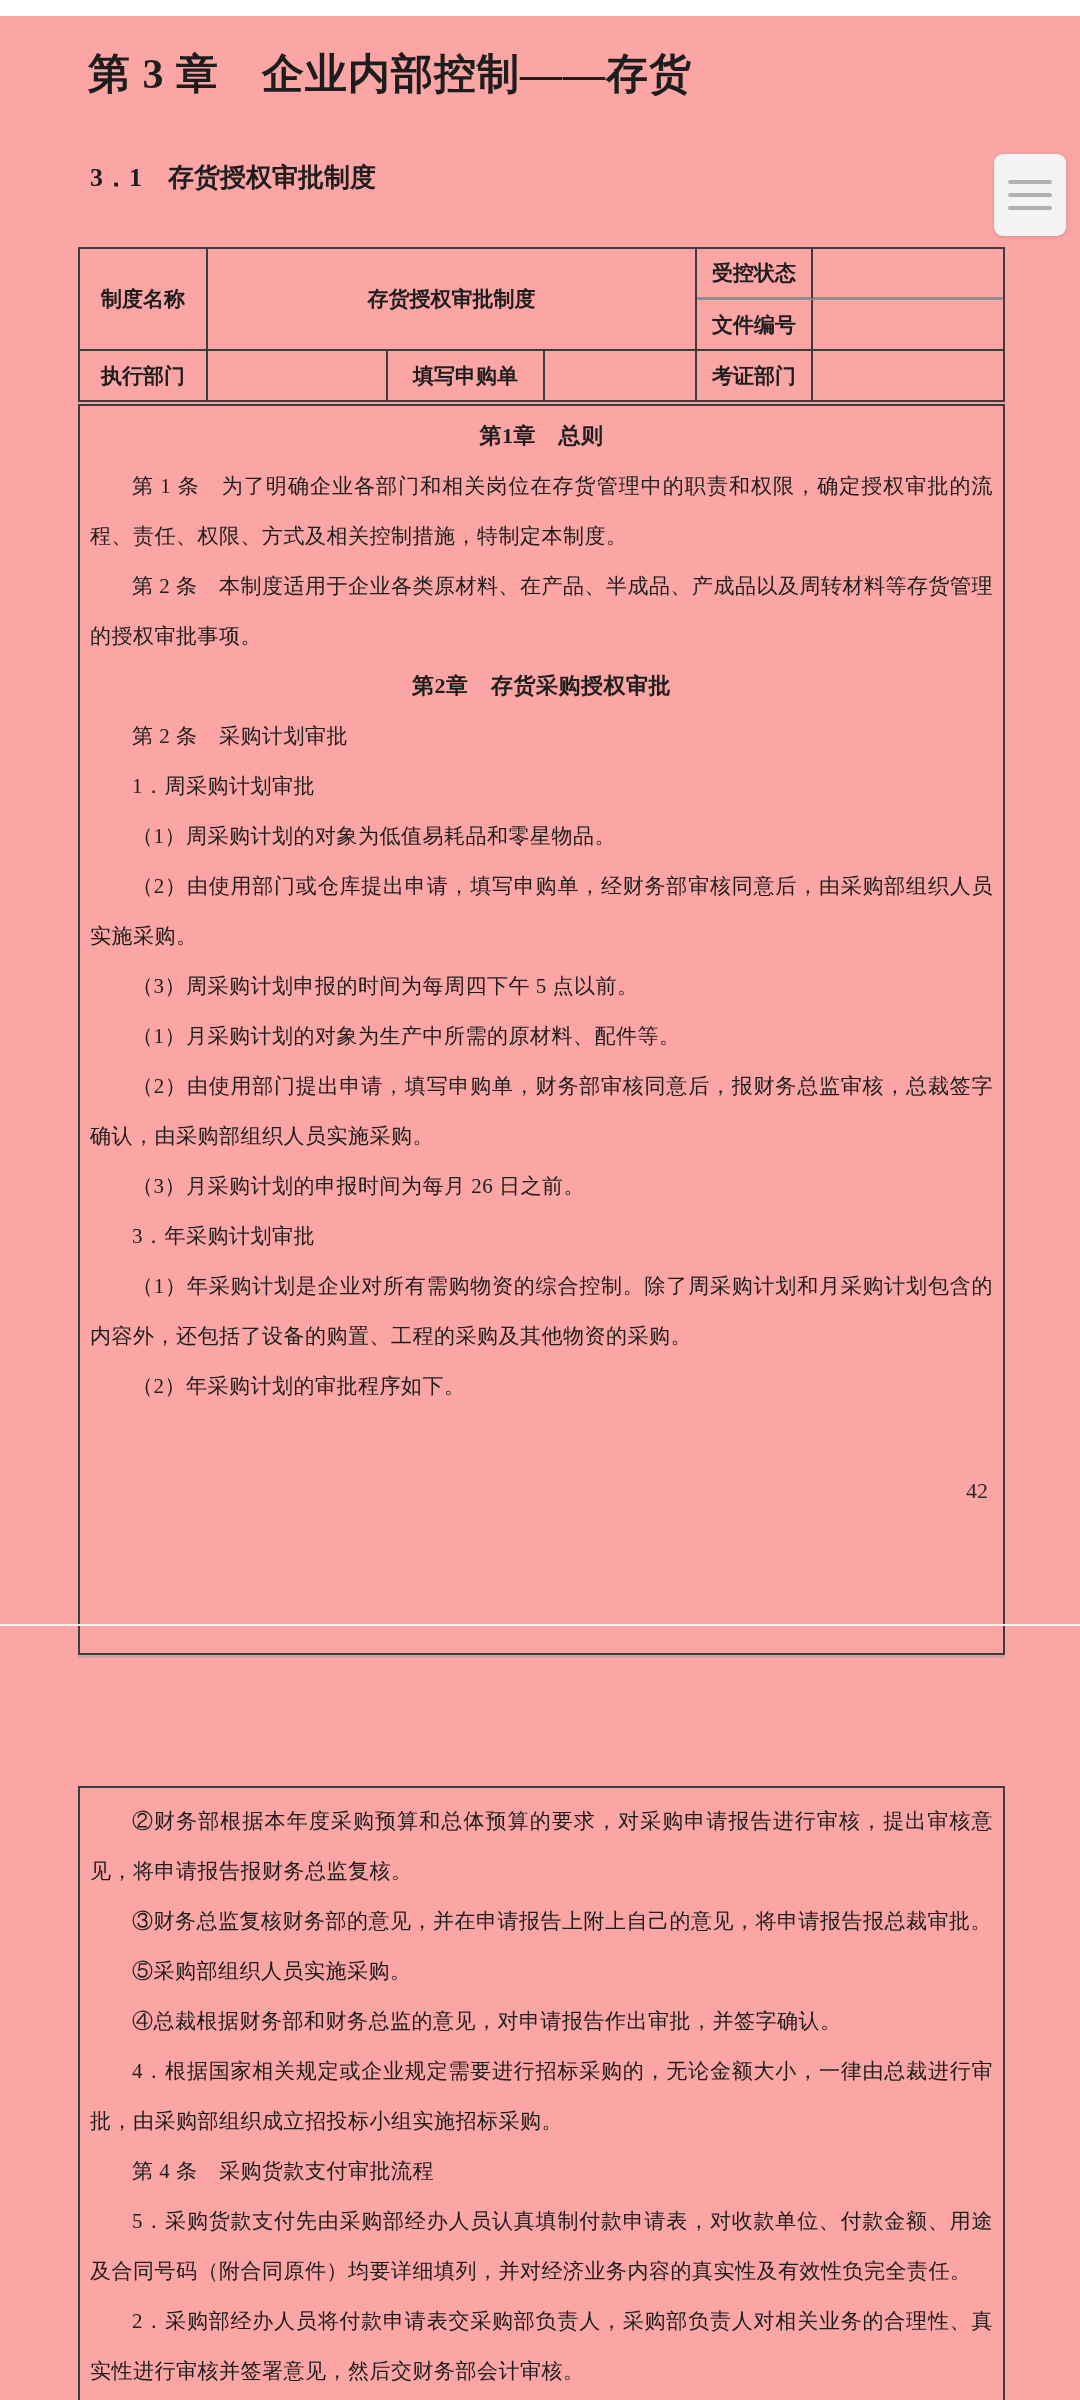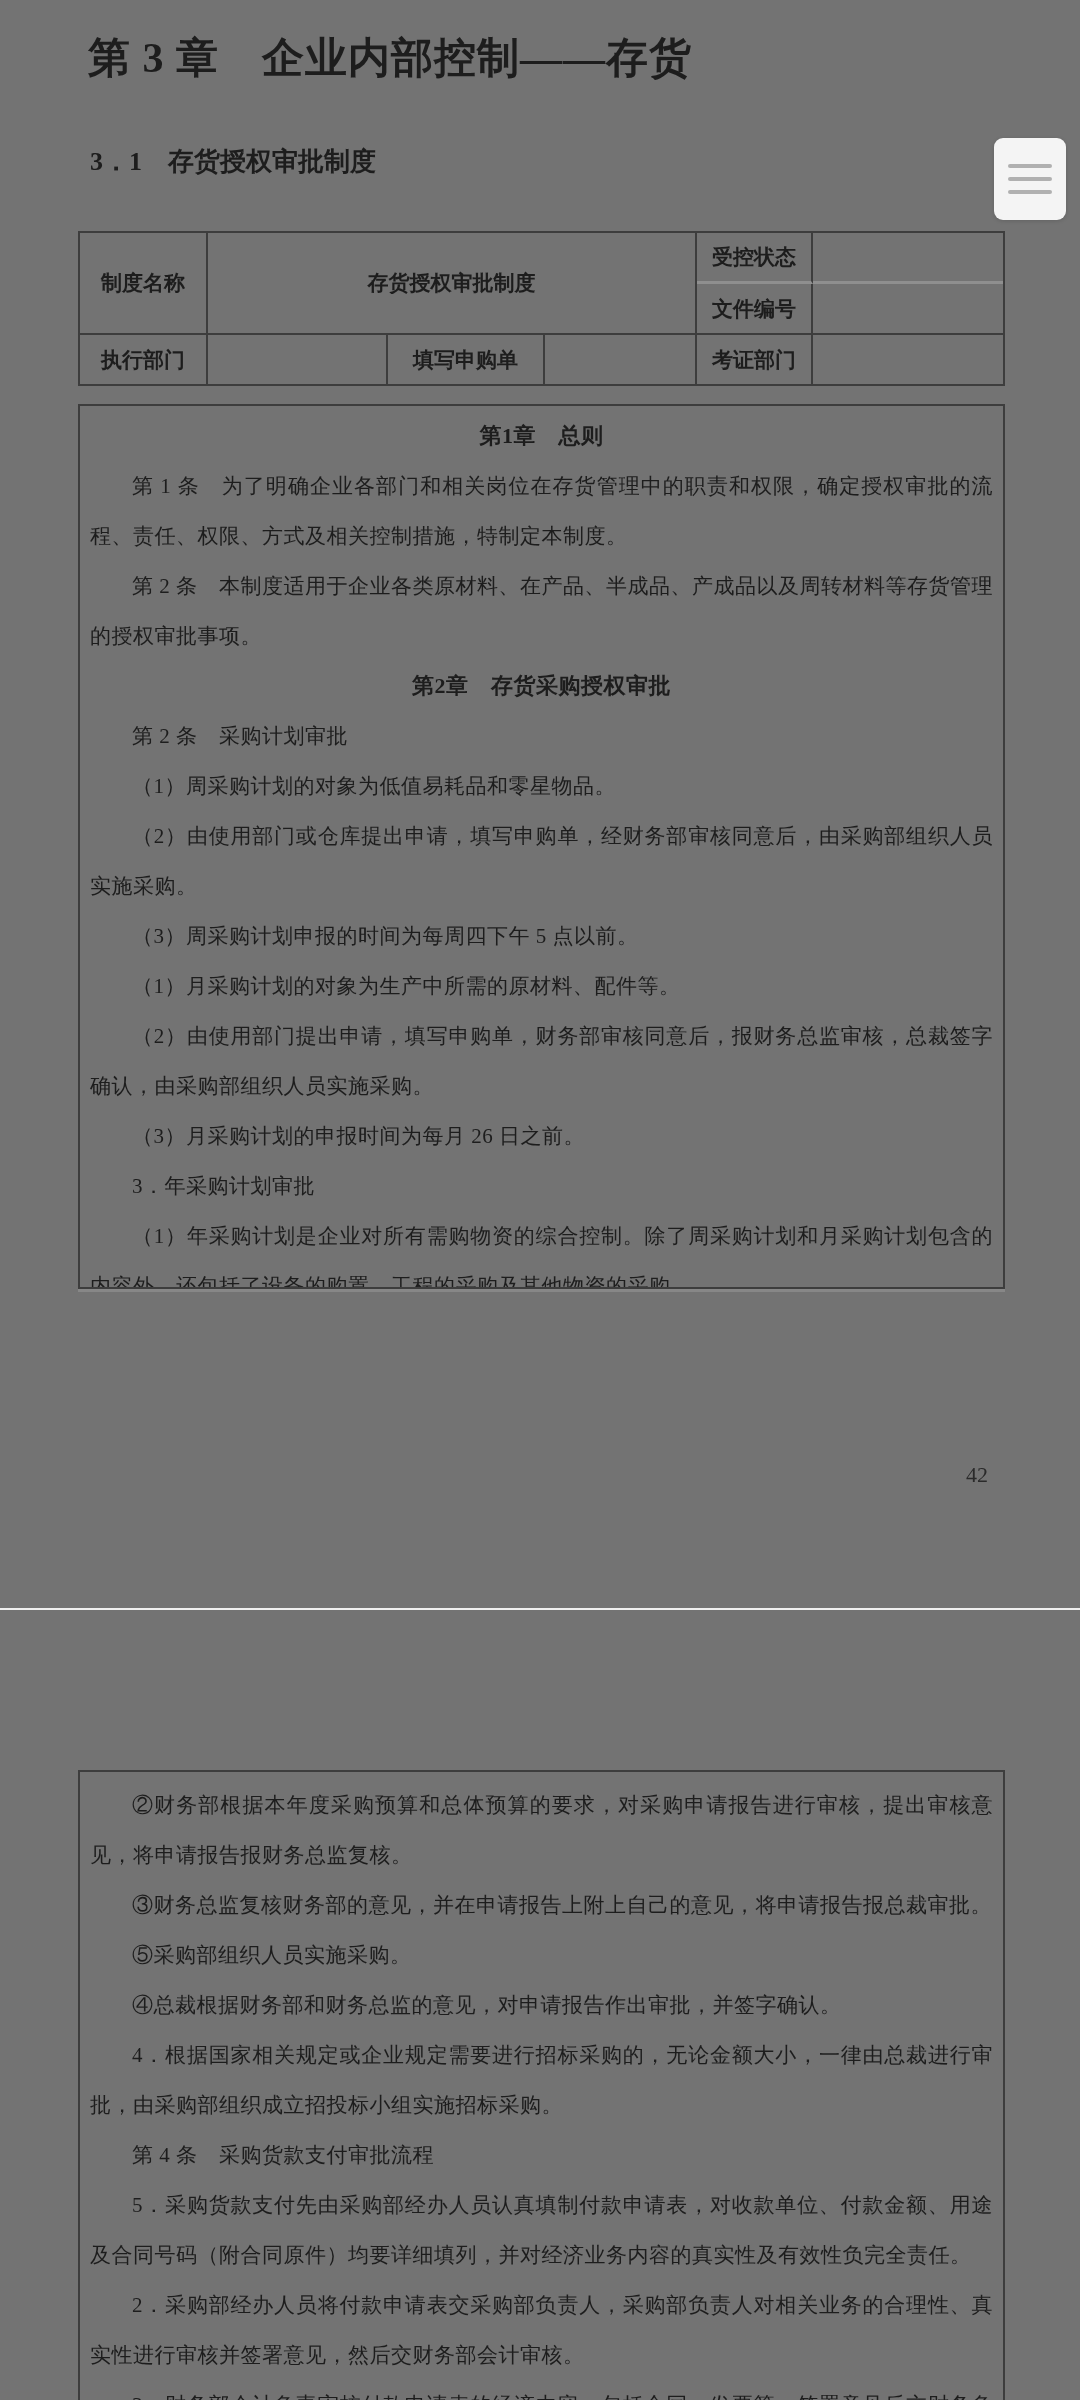--- a/index.html
+++ b/index.html
@@ -1,21 +1,21 @@
 <!DOCTYPE html>
 <html><head>
 <meta charset="utf-8">
 <style>
   html,body{margin:0;padding:0;}
   body{
     width:1080px;height:2400px;overflow:hidden;position:relative;
     background:#ffffff;color:#1d1d1d;
     font-family:"Liberation Serif","DejaVu Serif",serif;
   }
-  .page-root{position:absolute;inset:0;background:#737373;}
+  .page-root{position:absolute;inset:0;background:#fca5a5;margin-top:16px;}
   .chapter-title{
     position:absolute;left:88px;top:30px;margin:0;
     font-size:42px;font-weight:bold;letter-spacing:1px;white-space:nowrap;
   }
   .section-title{
     position:absolute;left:90px;top:144px;margin:0;
     font-size:26px;font-weight:bold;white-space:nowrap;
   }
   
   .menu-btn{
@@ -50,21 +50,21 @@
   .r3c3{grid-column:3;grid-row:3;}
   .r3c4{grid-column:4;grid-row:3;}
   .r3c5{grid-column:5;grid-row:3;}
   .r3c6{grid-column:6;grid-row:3;}
   
   .body-box{
     position:absolute;left:78px;width:927px;box-sizing:border-box;
     border:2px solid #3d3d3d;overflow:hidden;
     padding:5px 10px 0 10px;
   }
-  .body-box-1{top:404px;height:885px;box-shadow:0 3px 0 rgba(160,160,160,0.45);}
+  .body-box-1{top:388px;height:1251px;box-shadow:0 3px 0 rgba(160,160,160,0.45);}
   .body-box-2{top:1770px;height:680px;padding-top:8px;}
   .para{
     margin:0;font-size:21px;line-height:50px;
     text-align:justify;text-indent:2em;letter-spacing:0.5px;
   }
   .para.chapter-heading{
     text-align:center;text-indent:0;font-weight:bold;font-size:22px;
   }
   .page-number{
     position:absolute;top:1462px;right:92px;
@@ -104,20 +104,21 @@
     <div class="cell r3c5 br">考证部门</div>
     <div class="cell r3c6"></div>
   </div>
 
   <div class="body-box body-box-1">
       <p class="para chapter-heading">第1章　总则</p>
       <p class="para body">第 1 条　为了明确企业各部门和相关岗位在存货管理中的职责和权限，确定授权审批的流程、责任、权限、方式及相关控制措施，特制定本制度。</p>
       <p class="para body">第 2 条　本制度适用于企业各类原材料、在产品、半成品、产成品以及周转材料等存货管理的授权审批事项。</p>
       <p class="para chapter-heading">第2章　存货采购授权审批</p>
       <p class="para body">第 2 条　采购计划审批</p>
+      <p class="para body">1．周采购计划审批</p>
       <p class="para body">（1）周采购计划的对象为低值易耗品和零星物品。</p>
       <p class="para body">（2）由使用部门或仓库提出申请，填写申购单，经财务部审核同意后，由采购部组织人员实施采购。</p>
       <p class="para body">（3）周采购计划申报的时间为每周四下午 5 点以前。</p>
       <p class="para body">（1）月采购计划的对象为生产中所需的原材料、配件等。</p>
       <p class="para body">（2）由使用部门提出申请，填写申购单，财务部审核同意后，报财务总监审核，总裁签字确认，由采购部组织人员实施采购。</p>
       <p class="para body">（3）月采购计划的申报时间为每月 26 日之前。</p>
       <p class="para body">3．年采购计划审批</p>
       <p class="para body">（1）年采购计划是企业对所有需购物资的综合控制。除了周采购计划和月采购计划包含的内容外，还包括了设备的购置、工程的采购及其他物资的采购。</p>
       <p class="para body">（2）年采购计划的审批程序如下。</p>
     </div>

